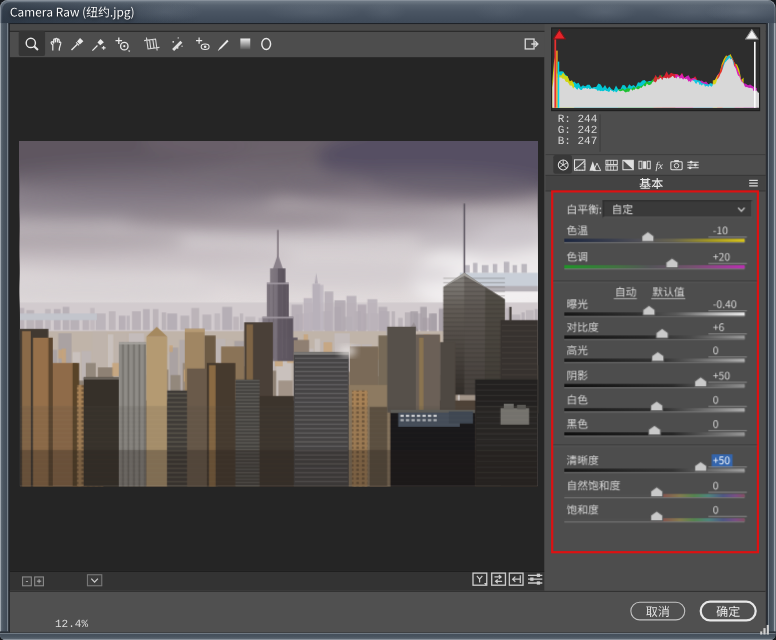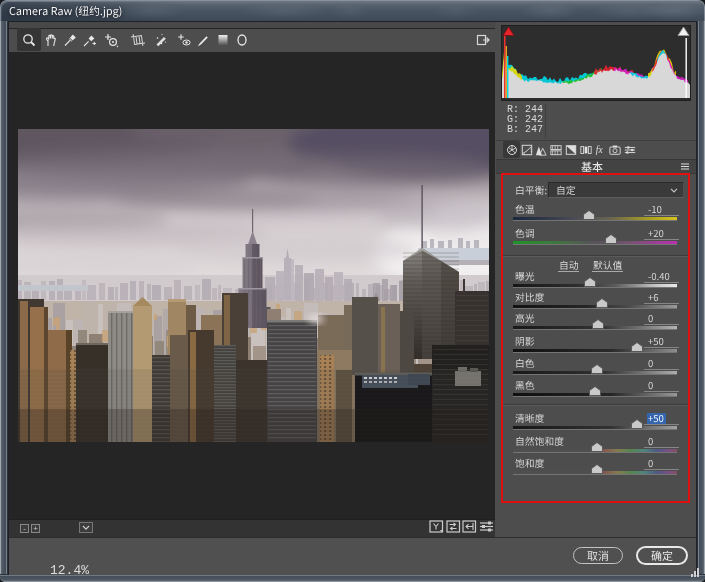--- a/index.html
+++ b/index.html
@@ -555,21 +555,21 @@
       <rect x="415" y="305" width="55" height="1" fill="#3a3734" opacity=".7"></rect>
       <rect x="437" y="242" width="26" height="15" fill="#7d7b76"></rect>
       <rect x="440" y="238" width="9" height="5" fill="#6f6e6a"></rect>
       <rect x="452" y="239" width="8" height="4" fill="#5a5955"></rect>
       <rect x="0" y="240" width="471" height="73" fill="url(#win1)" opacity=".14"></rect>
       <rect x="0" y="280" width="471" height="33" fill="#241e18" opacity=".28"></rect>
       <ellipse cx="298" cy="190" rx="8" ry="5" fill="#e8e4e2" opacity=".75" filter="url(#bl4)"></ellipse>
     </svg>
     <div class="abs" style="left:20px;top:524px;width:9px;height:9px;border:1px solid #888;background:#3c3c3c;color:#ccc;font-size:8px;line-height:7px;text-align:center;">-</div>
     <div class="abs" style="left:31px;top:524px;width:9px;height:9px;border:1px solid #888;background:#3c3c3c;color:#ccc;font-size:8px;line-height:7px;text-align:center;">+</div>
-    <div class="abs" style="left:50px;top:523px;color:#ddd;font-size:13px;font-family:'Liberation Mono',monospace;margin-top:40px;">12.4%</div>
+    <div class="abs" style="left:50px;top:523px;color:#ddd;font-size:10px;font-family:'Liberation Mono',monospace;margin-top:40px;">12.4%</div>
     <div class="abs" style="left:79px;top:522px;width:14px;height:11px;border:1px solid #777;background:#3c3c3c;"></div>
     <svg class="abs" style="left:81px;top:525px" width="10" height="6">
       <path d="M2 1 L5 4.2 L8 1" stroke="#ccc" fill="none" stroke-width="1.2"></path>
     </svg>
     <svg class="abs" style="left:429px;top:520px" width="15" height="13" viewBox="0 0 15 13">
       <rect x="1" y="1" width="12.5" height="11" stroke="#ccc" fill="none" stroke-width="1.2"></rect>
       <path d="M4.5 3.5 L7 6.5 L9.5 3.5 M7 6.5 L7 9.5" stroke="#ccc" fill="none" stroke-width="1.1"></path>
       <path d="M11 10 l3 0 l-1.5 2 z" fill="#ccc"></path>
     </svg>
     <svg class="abs" style="left:446px;top:520px" width="15" height="13" viewBox="0 0 15 13">

